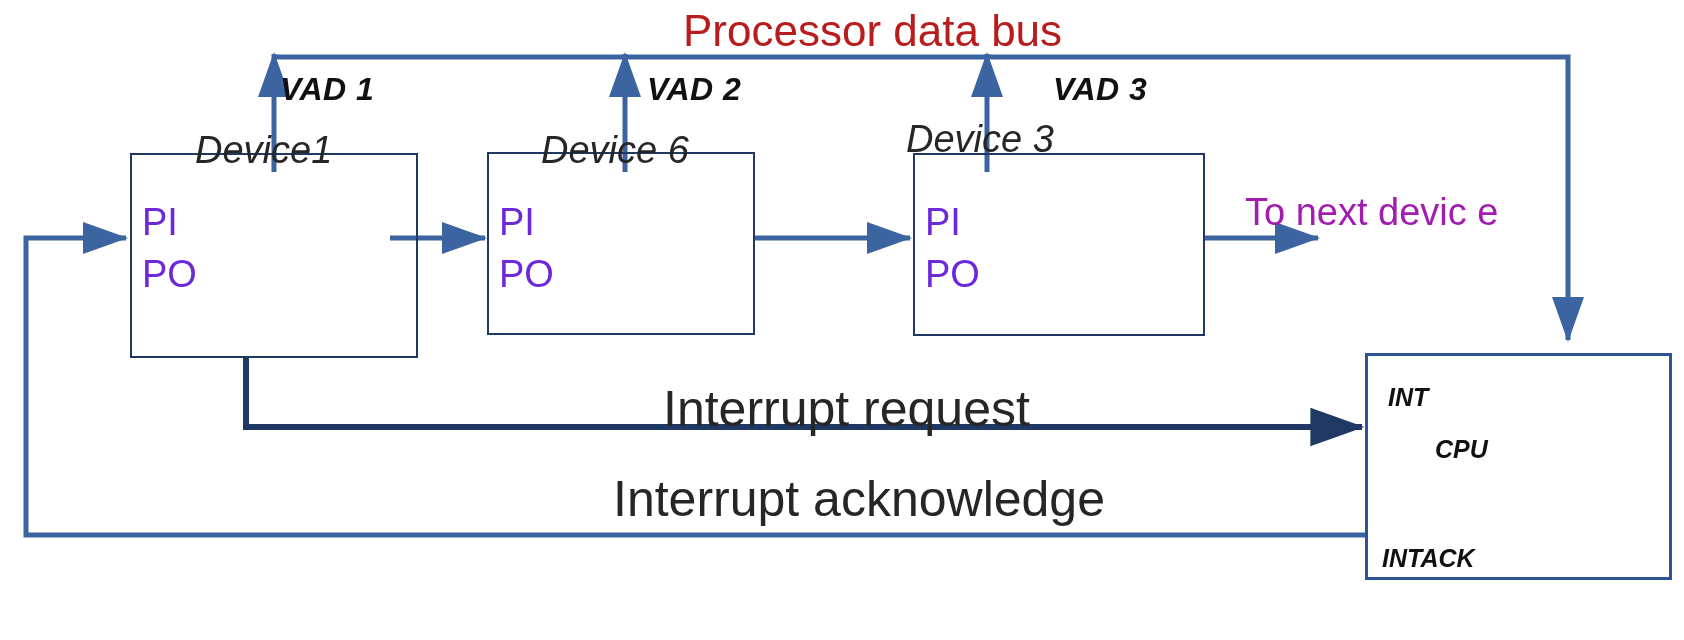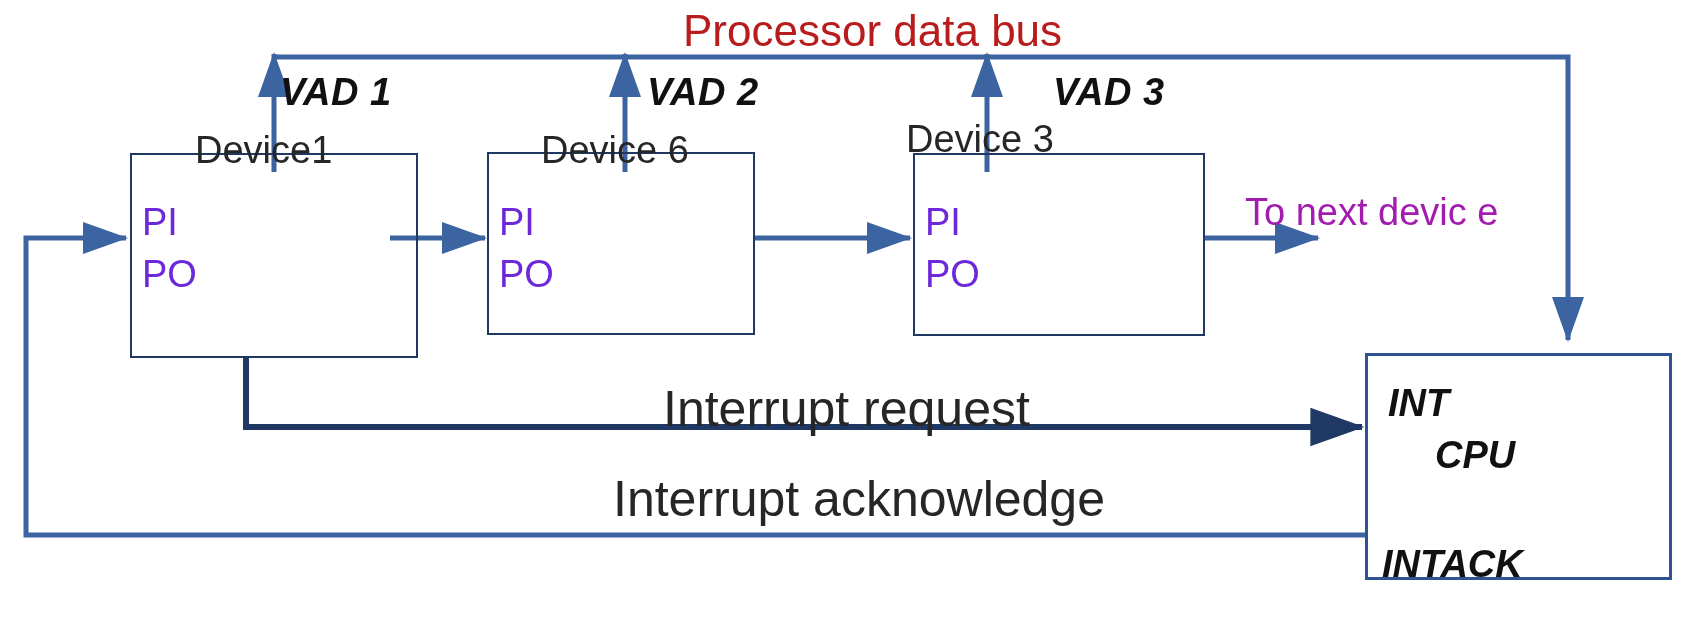--- a/index.html
+++ b/index.html
@@ -40,43 +40,44 @@
   .lbl {
     position: absolute;
     color: #1a1a1a;
     white-space: pre;
     line-height: 1.05;
   }
   .device-title {
     font-size: 38px;
     font-weight: 400;
     color: #262626;
+    font-style: italic;
   }
   .pin-label {
     font-size: 38px;
     font-weight: 400;
     color: #6d28d9;
   }
   .vad-label {
-    font-size: 38px;
+    font-size: 32px;
     font-style: italic;
     font-weight: 700;
     color: #111111;
     letter-spacing: 0.5px;
   }
   .bus-label {
     font-size: 44px;
     color: #b91c1c;
   }
   .signal-label {
     font-size: 50px;
     color: #262626;
   }
   .cpu-pin {
-    font-size: 38px;
+    font-size: 25px;
     font-style: italic;
     font-weight: 700;
     color: #111111;
   }
   .to-next {
     font-size: 38px;
     color: #a21caf;
     text-align: center;
     width: 120px;
     line-height: 1.18;

